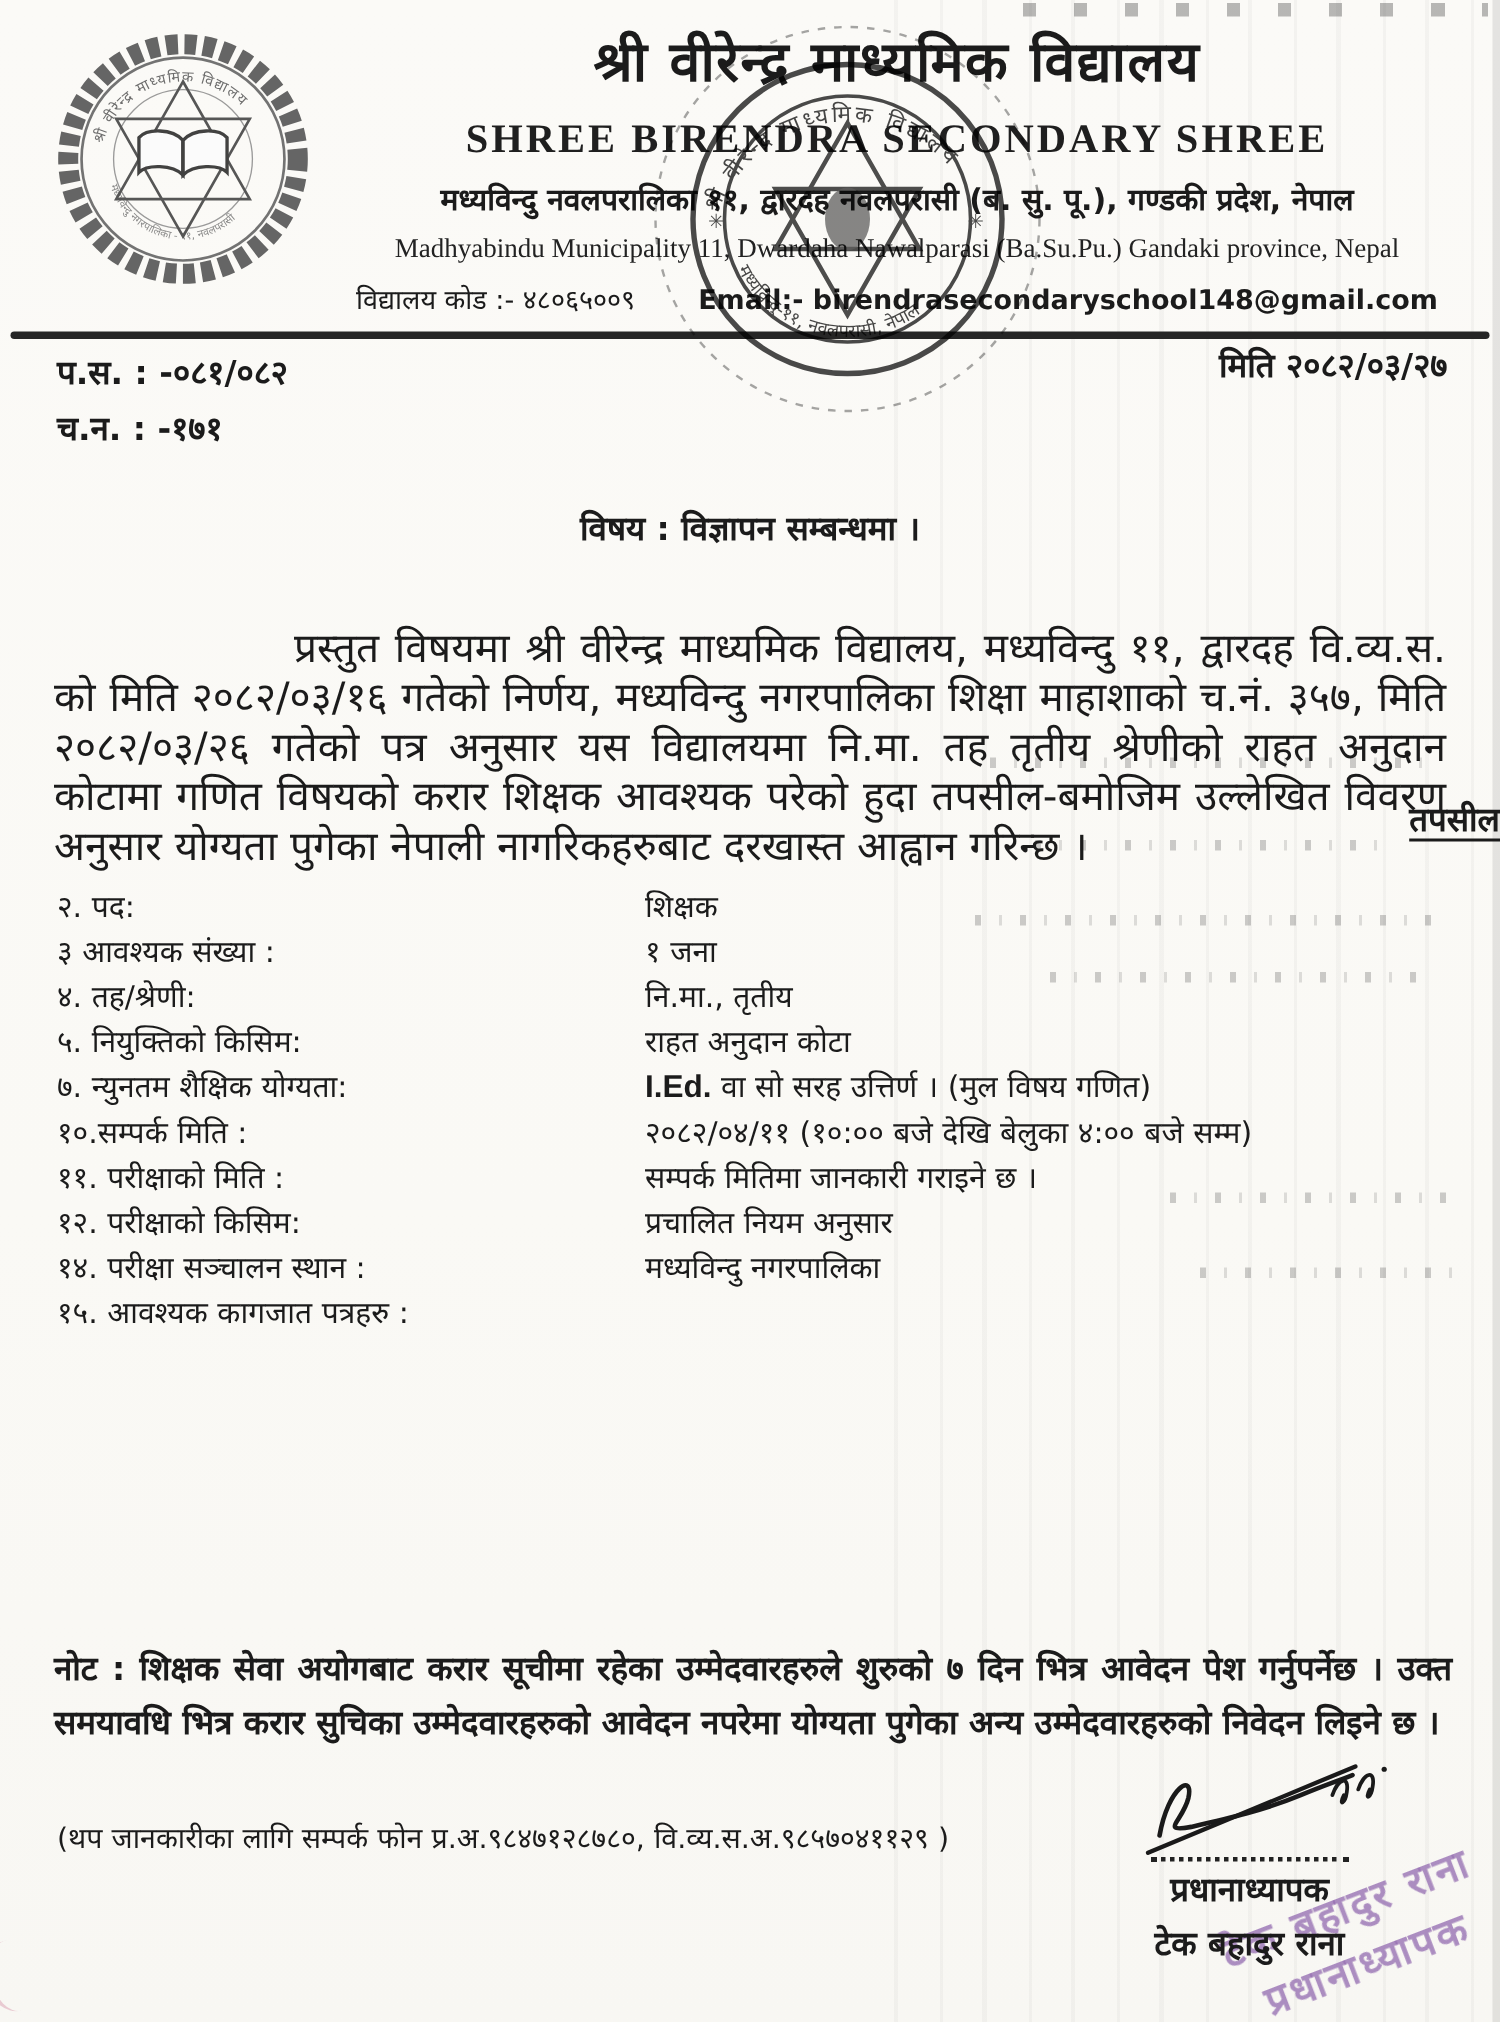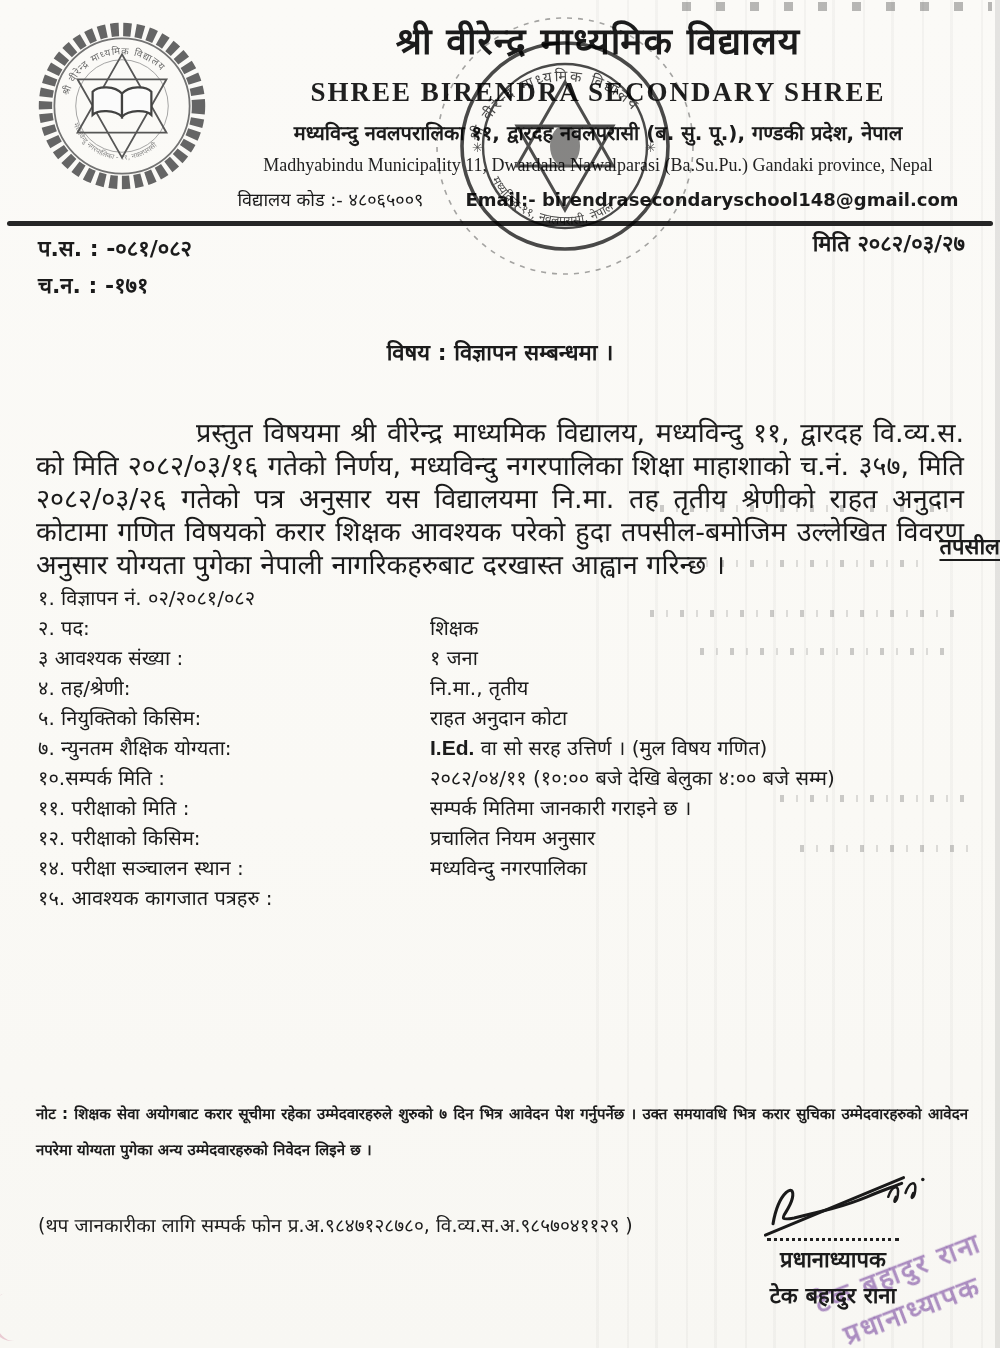--- a/index.html
+++ b/index.html
@@ -41,21 +41,21 @@
     text-align:justify;text-indent:160px;margin-top:24px;}
   .tapsil{position:absolute;left:0;width:100%;top:530px;text-align:right;font-size:22px;font-weight:bold;
     text-decoration:underline;text-underline-offset:5px;}
   
   .details{position:absolute;left:38px;top:586px;width:930px;font-size:20px;}
   .row{display:flex;line-height:24px;margin-bottom:6px;}
   .row .lbl{width:392px;flex:none;}
   .row .val{flex:1;}
   .ied{font-family:"Liberation Sans",sans-serif;font-weight:bold;font-size:21px;}
   
-  .note{position:absolute;left:36px;top:1096px;width:932px;font-size:15px;line-height:36px;font-weight:600;text-align:justify;}
+  .note{position:absolute;left:36px;top:1096px;width:932px;font-size:22px;line-height:36px;font-weight:600;text-align:justify;}
   .contact{position:absolute;left:38px;top:1212px;font-size:19px;}
   
   .sig-block{position:absolute;left:718px;top:1168px;width:230px;text-align:center;z-index:3;}
   .sig-svg{width:180px;height:72px;margin-left:26px;}
   .dotline{display:block;width:132px;margin:-6px auto 2px auto;border-bottom:3px dotted #222;}
   .sig-title{font-size:22px;font-weight:600;}
   .sig-name{font-size:22px;font-weight:600;margin-top:6px;}
   .purple-stamp{position:absolute;left:765px;top:1252px;width:280px;transform:rotate(-21deg);
     color:rgba(150,112,178,.78);font-weight:bold;font-size:27px;letter-spacing:2px;line-height:40px;
     filter:blur(.5px);z-index:2;text-align:center;}
@@ -136,21 +136,20 @@
   <div class="ps">प.स. : -०८१/०८२</div>
   <div class="miti">मिति २०८२/०३/२७</div>
   <div class="chn">च.न. : -१७१</div>
 
   <div class="subject">विषय : विज्ञापन सम्बन्धमा ।</div>
   <div class="bodypar">प्रस्तुत विषयमा श्री वीरेन्द्र माध्यमिक विद्यालय, मध्यविन्दु ११, द्वारदह वि.व्य.स. को मिति २०८२/०३/१६ गतेको निर्णय, मध्यविन्दु नगरपालिका शिक्षा माहाशाको च.नं. ३५७, मिति २०८२/०३/२६ गतेको  पत्र अनुसार यस विद्यालयमा नि.मा. तह तृतीय श्रेणीको राहत अनुदान कोटामा गणित विषयको करार शिक्षक आवश्यक परेको हुदा तपसील-बमोजिम  उल्लेखित विवरण अनुसार योग्यता पुगेका नेपाली नागरिकहरुबाट दरखास्त आह्वान गरिन्छ ।</div>
 
   <div class="tapsil">तपसील</div>
   <div class="details">
     <div class="row">
-        <span class="lbl">१. विज्ञापन नं. ०२/२०८१/०८२</span>
         <span class="val"></span>
       </div>
     <div class="row">
         <span class="lbl">२. पद:</span>
         <span class="val">शिक्षक</span>
       </div>
     <div class="row">
         <span class="lbl">३ आवश्यक संख्या :</span>
         <span class="val">१ जना</span>
       </div>

